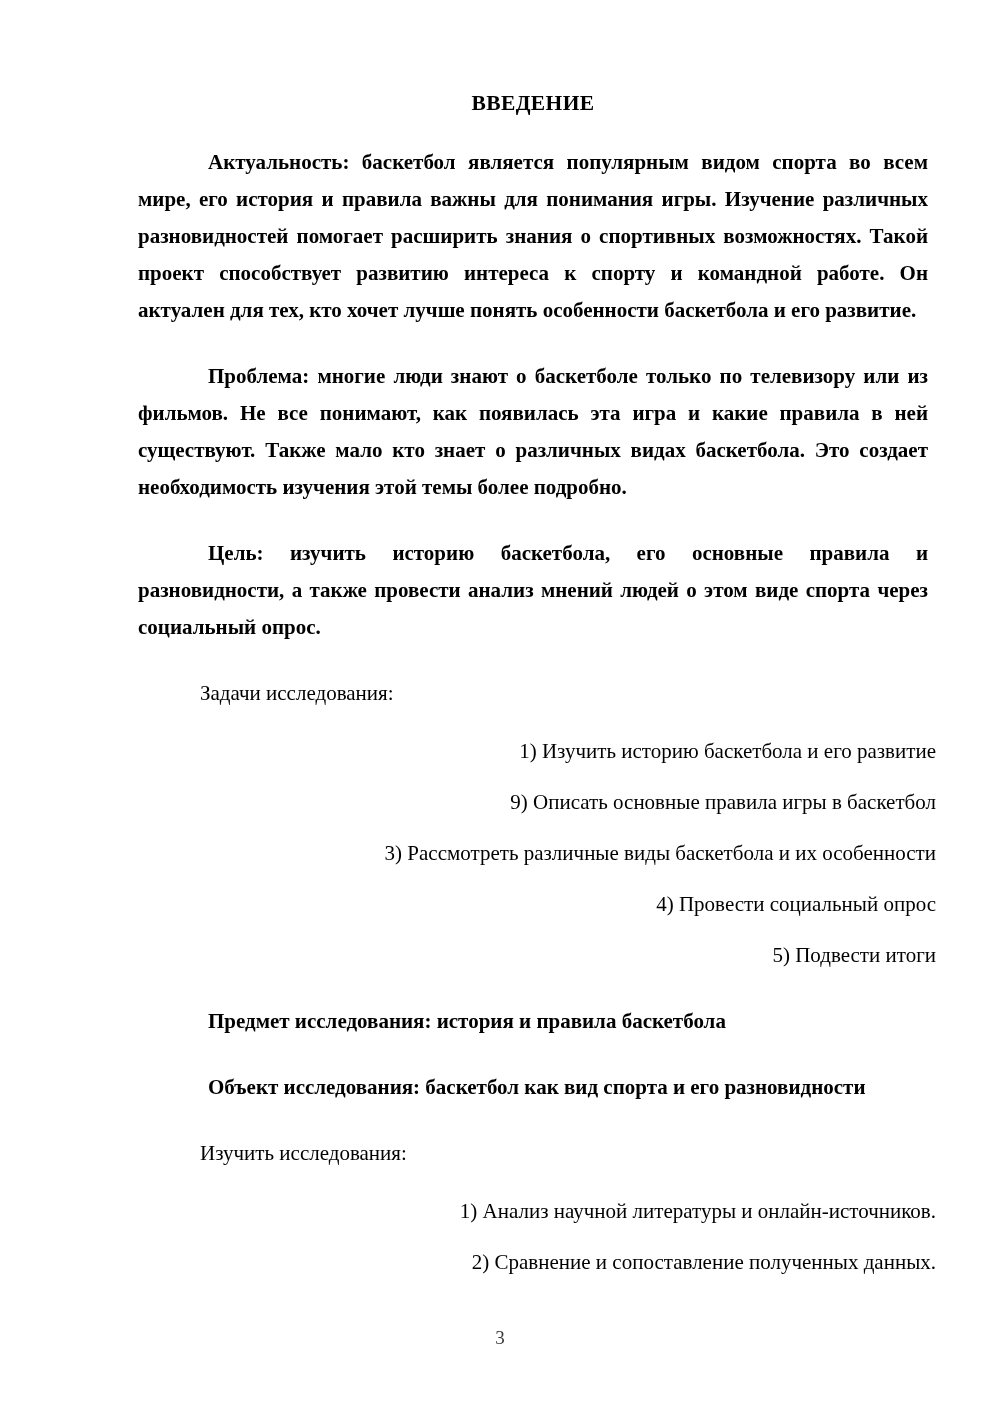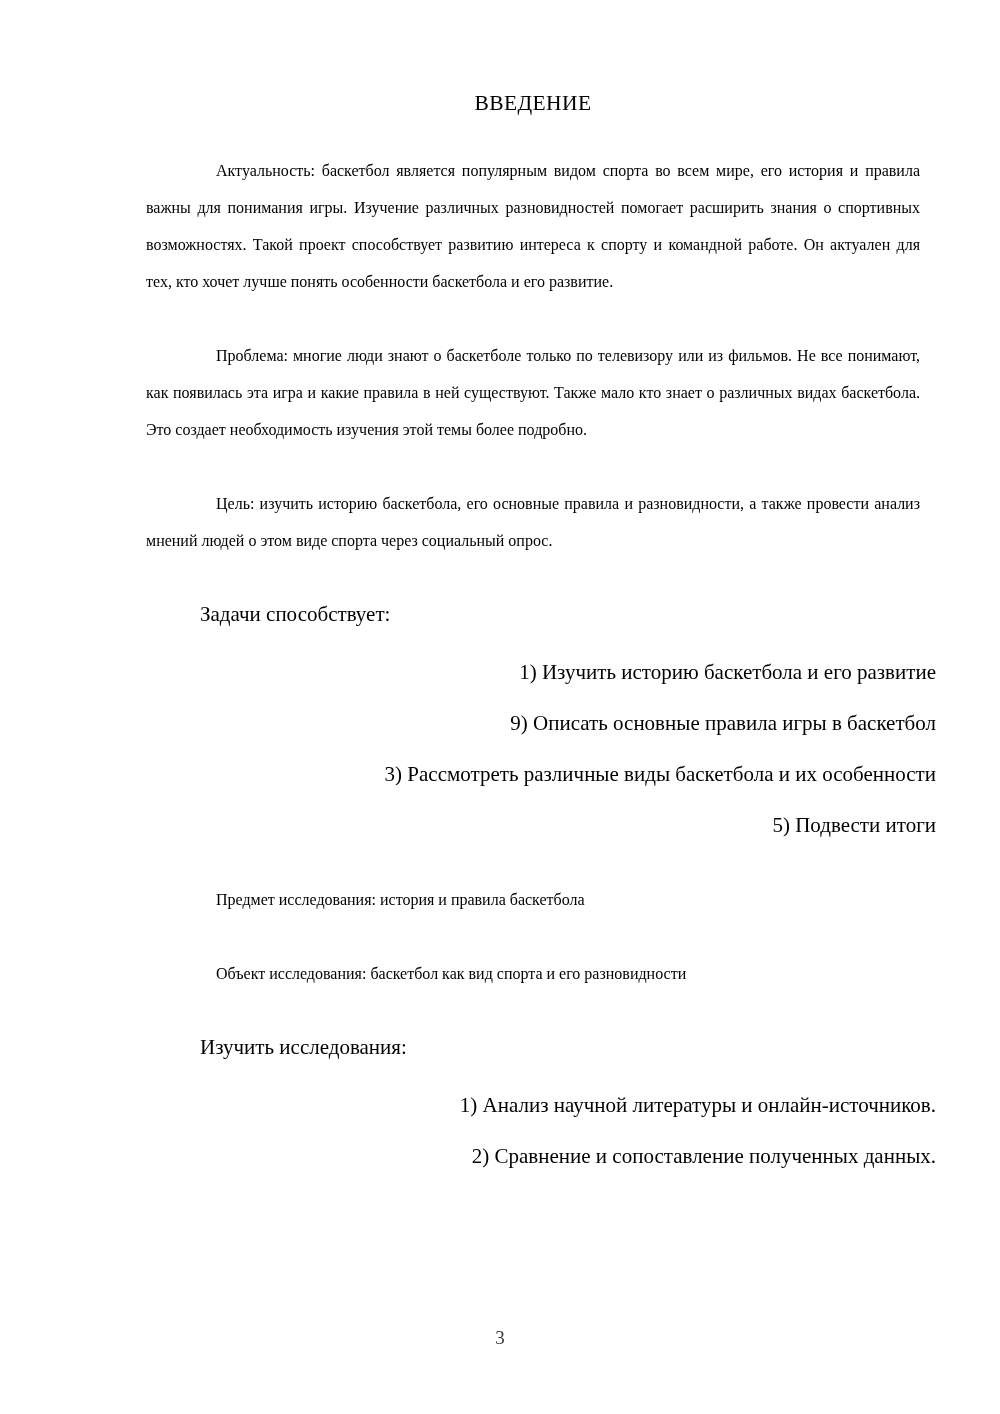--- a/index.html
+++ b/index.html
@@ -24,36 +24,37 @@
   .content {
     position: absolute;
     left: 130px;
     top: 0;
     width: 806px;
   }
 
   .doc-title {
     text-align: center;
     font-size: 21.5px;
-    font-weight: normal;
+    font-weight: bold;
     letter-spacing: 0.4px;
     margin: 0;
     padding-top: 93px;
     line-height: 1.0;
   }
 
   .para {
-    font-size: 16px;
+    font-size: 21px;
     line-height: 37px;
     text-align: justify;
     text-justify: inter-word;
     text-indent: 70px;
-    margin: 16px;
+    margin: 8px;
     padding-top: 21px;
     hyphens: none;
+    font-weight: bold;
     -webkit-hyphens: none;
   }
 
   
   .para.flush {
     text-align: left;
   }
 
   .subhead {
     font-size: 21px;
@@ -107,26 +108,27 @@
   <div class="content">
 
     <h1 class="doc-title">ВВЕДЕНИЕ</h1>
 
     <p class="para">Актуальность: баскетбол является популярным видом спорта во всем мире, его история и правила важны для понимания игры. Изучение различных разновидностей помогает расширить знания о спортивных возможностях. Такой проект способствует развитию интереса к спорту и командной работе. Он актуален для тех, кто хочет лучше понять особенности баскетбола и его развитие.</p>
 
     <p class="para">Проблема: многие люди знают о баскетболе только по телевизору или из фильмов. Не все понимают, как появилась эта игра и какие правила в ней существуют. Также мало кто знает о различных видах баскетбола. Это создает необходимость изучения этой темы более подробно.</p>
 
     <p class="para">Цель: изучить историю баскетбола, его основные правила и разновидности, а также провести анализ мнений людей о этом виде спорта через социальный опрос.</p>
 
-    <p class="subhead">Задачи способствует:</p>
+    <p class="subhead">Задачи исследования:</p>
 
     <ul class="list tasks">
       <li class="list-item">1) Изучить историю баскетбола и его развитие</li>
       <li class="list-item">9) Описать основные правила игры в баскетбол</li>
       <li class="list-item">3) Рассмотреть различные виды баскетбола и их особенности</li>
+      <li class="list-item">4) Провести социальный опрос</li>
       <li class="list-item">5) Подвести итоги</li>
     </ul>
 
     <p class="para flush">Предмет исследования: история и правила баскетбола</p>
 
     <p class="para">Объект исследования: баскетбол как вид спорта и его разновидности</p>
 
 
     <p class="subhead">Изучить исследования:</p>
 

